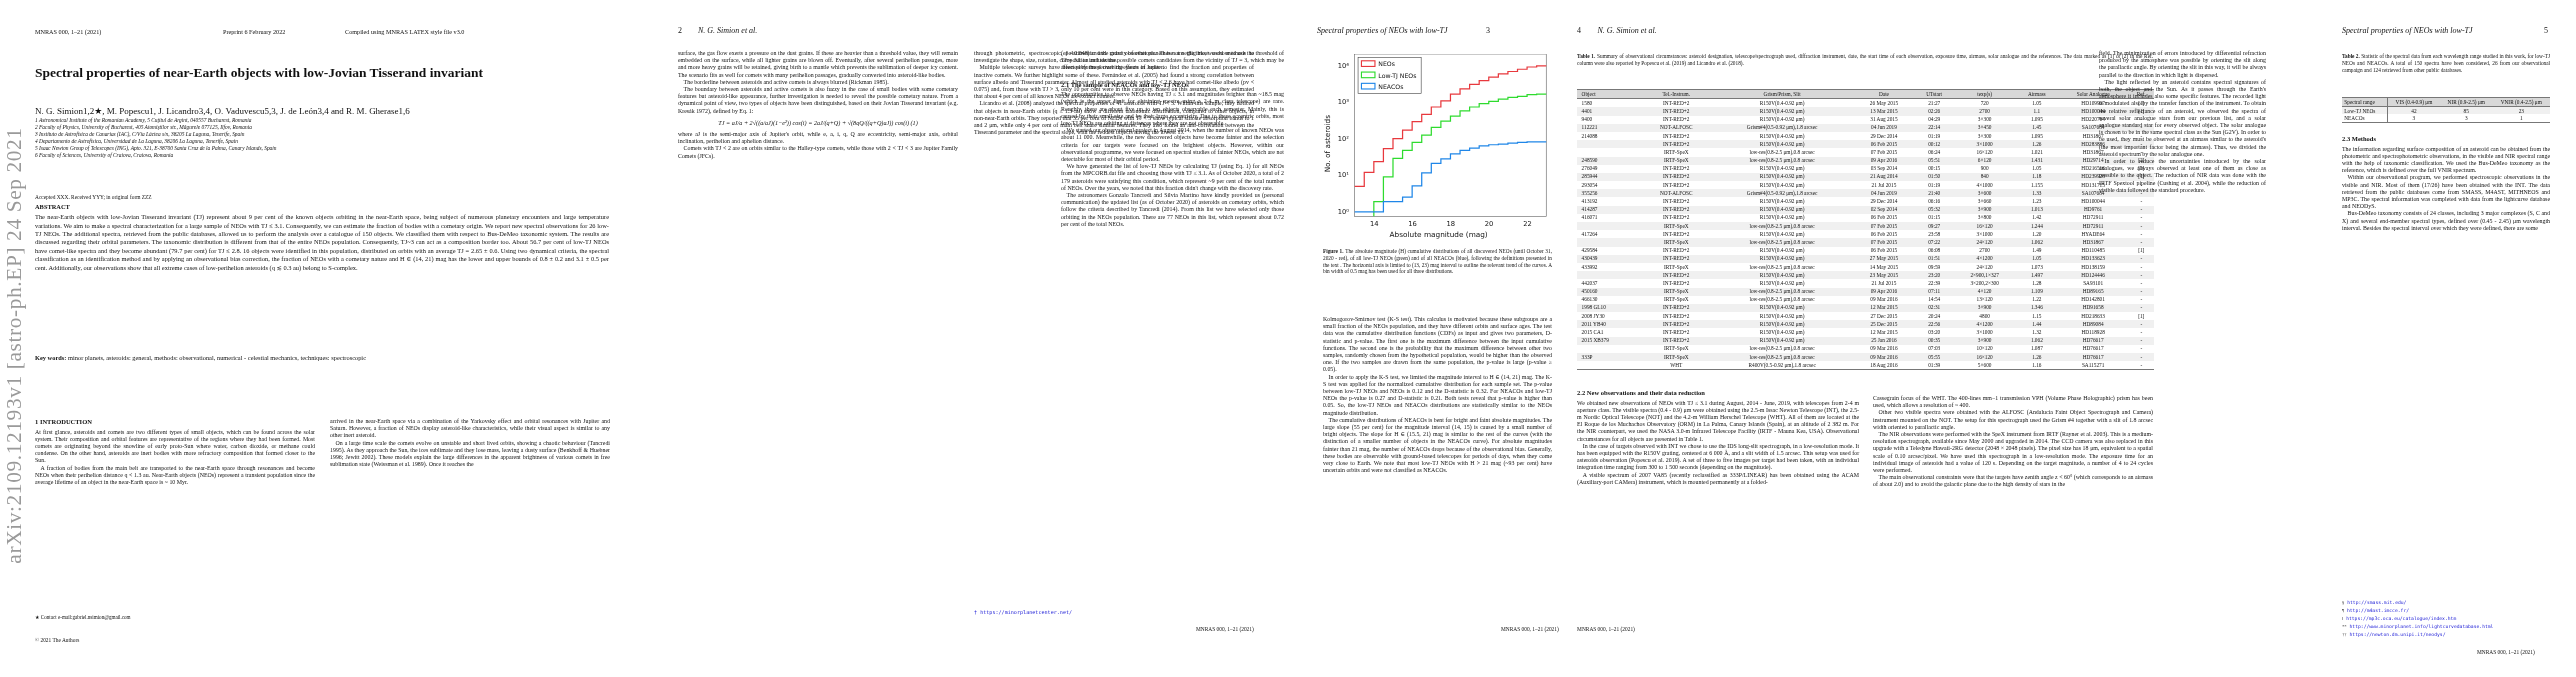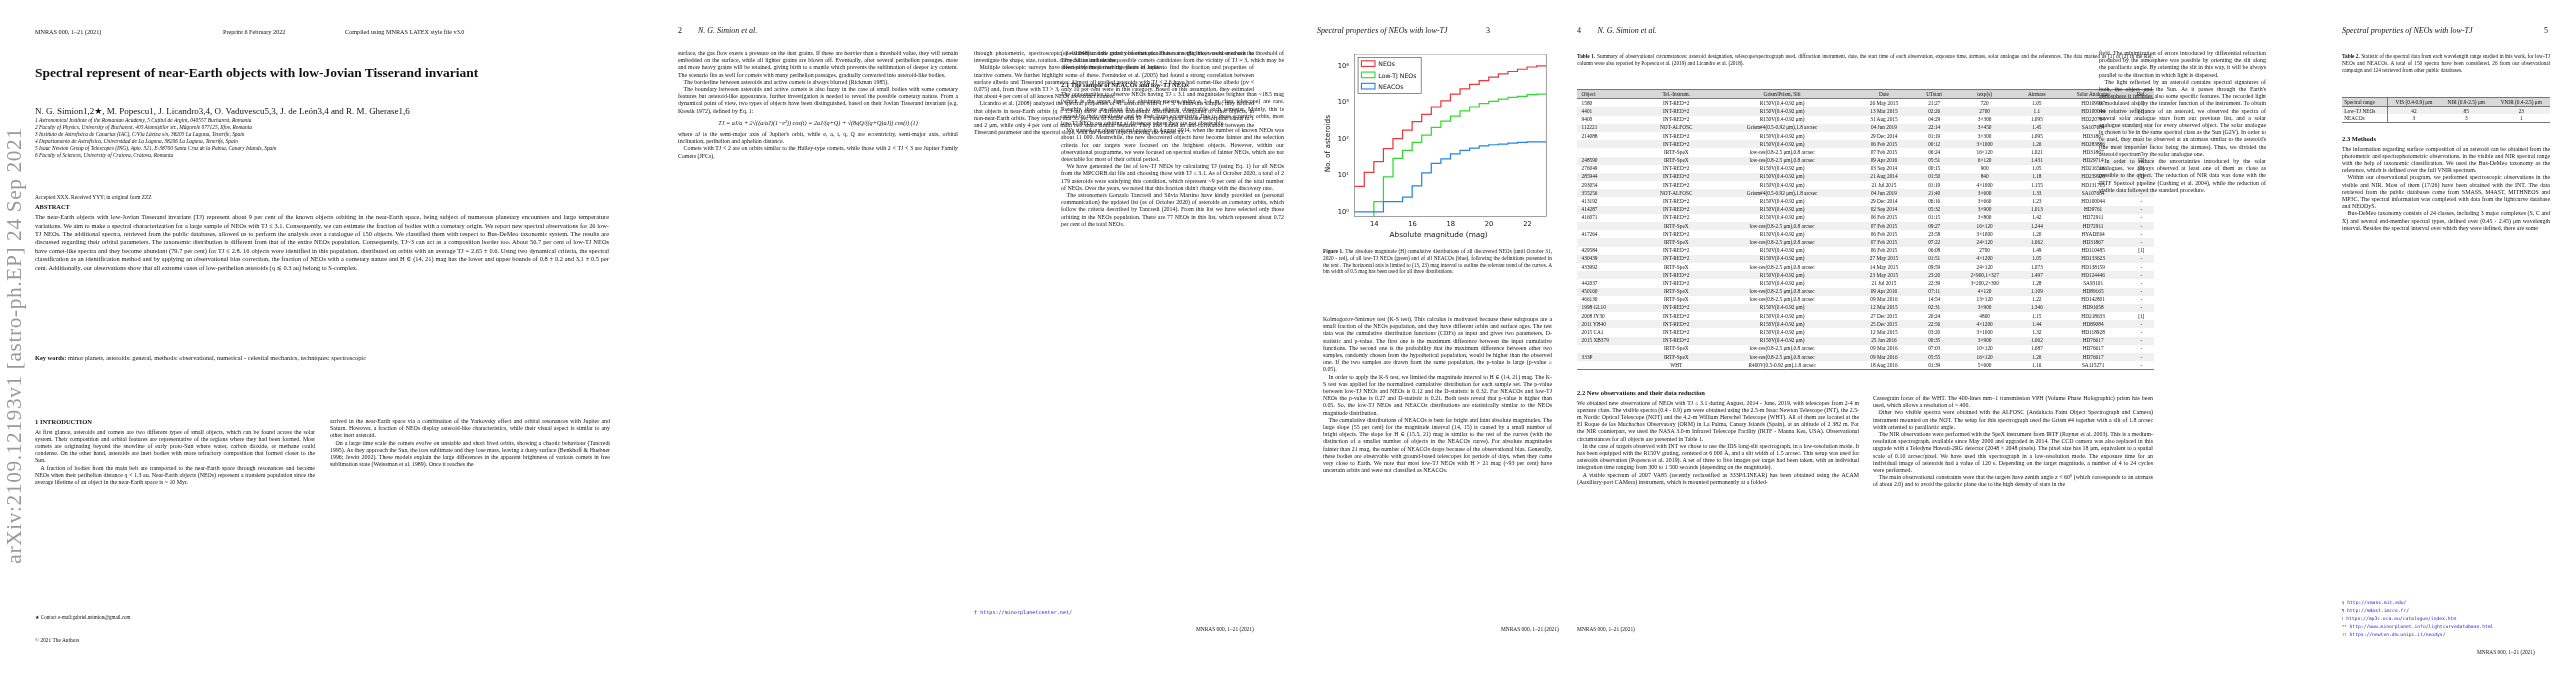--- a/index.html
+++ b/index.html
@@ -51,21 +51,21 @@
 
 <div class="page p1">
   <div class="runhead" style="left:35px;">MNRAS 000, 1–21 (2021)</div>
   <div class="runhead" style="left:223px;">Preprint 6 February 2022</div>
   <div class="runhead" style="left:345px;">Compiled using MNRAS LATEX style file v3.0</div>
 
   <div class="arxiv">
       <span>arXiv:2109.12193v1 [astro-ph.EP] 24 Sep 2021</span>
     </div>
 
-  <h1 class="title">Spectral represent of near-Earth objects with low-Jovian Tisserand invariant</h1>
+  <h1 class="title">Spectral properties of near-Earth objects with low-Jovian Tisserand invariant</h1>
   <div class="authors">N. G. Simion1,2★, M. Popescu1, J. Licandro3,4, O. Vaduvescu5,3, J. de León3,4 and R. M. Gherase1,6</div>
   <div class="affil">
     <div>1 Astronomical Institute of the Romanian Academy, 5 Cuţitul de Argint, 040557 Bucharest, Romania</div>
     <div>2 Faculty of Physics, University of Bucharest, 405 Atomiştilor str., Măgurele 077125, Ilfov, Romania</div>
     <div>3 Instituto de Astrofísica de Canarias (IAC), C/Vía Láctea s/n, 38205 La Laguna, Tenerife, Spain</div>
     <div>4 Departamento de Astrofísica, Universidad de La Laguna, 38206 La Laguna, Tenerife, Spain</div>
     <div>5 Isaac Newton Group of Telescopes (ING), Apto. 321, E-38700 Santa Cruz de la Palma, Canary Islands, Spain</div>
     <div>6 Faculty of Sciences, University of Craiova, Craiova, Romania</div>
   </div>
   <div class="accepted">Accepted XXX. Received YYY; in original form ZZZ</div>

